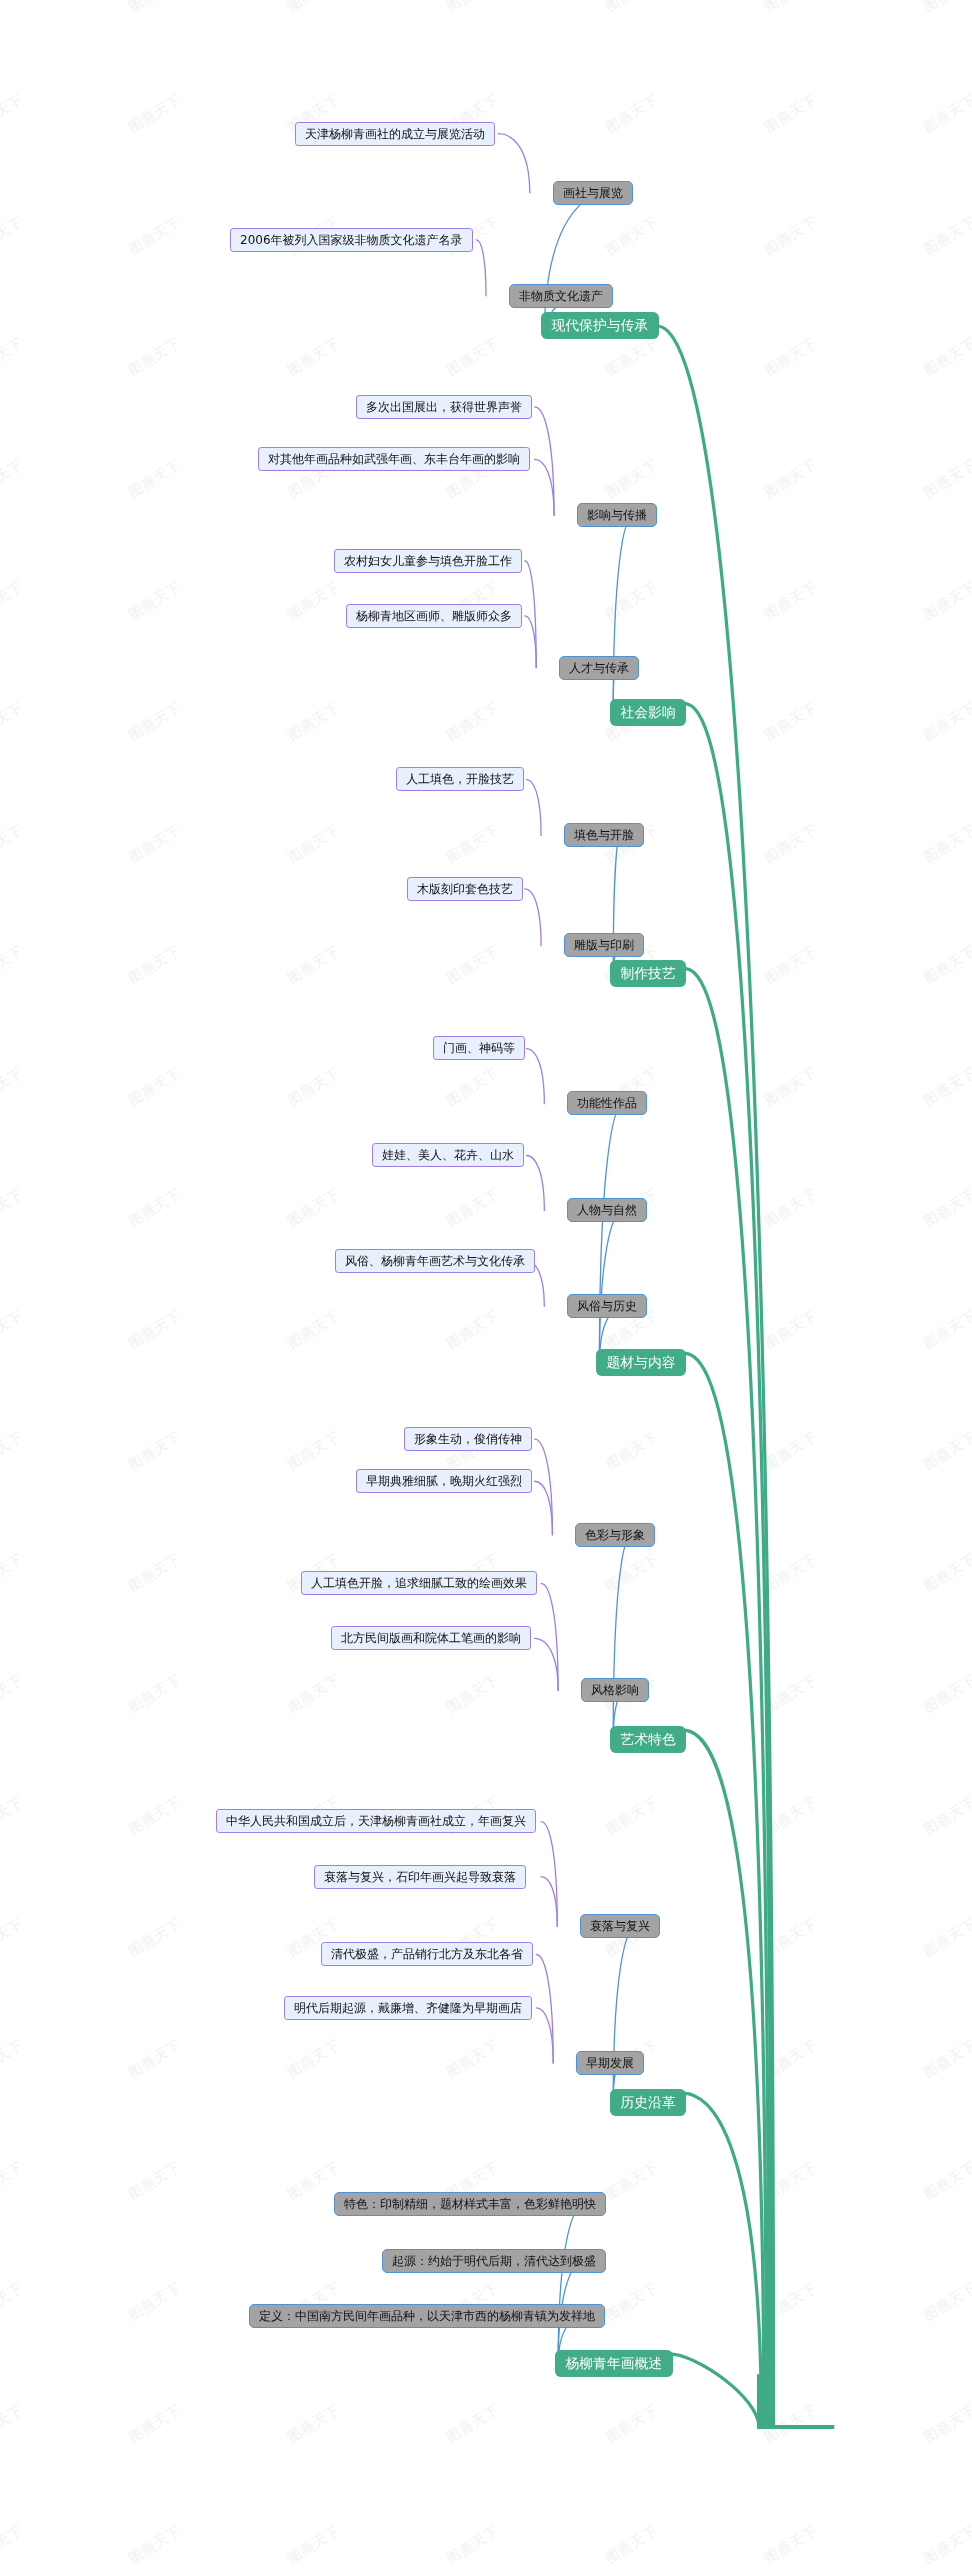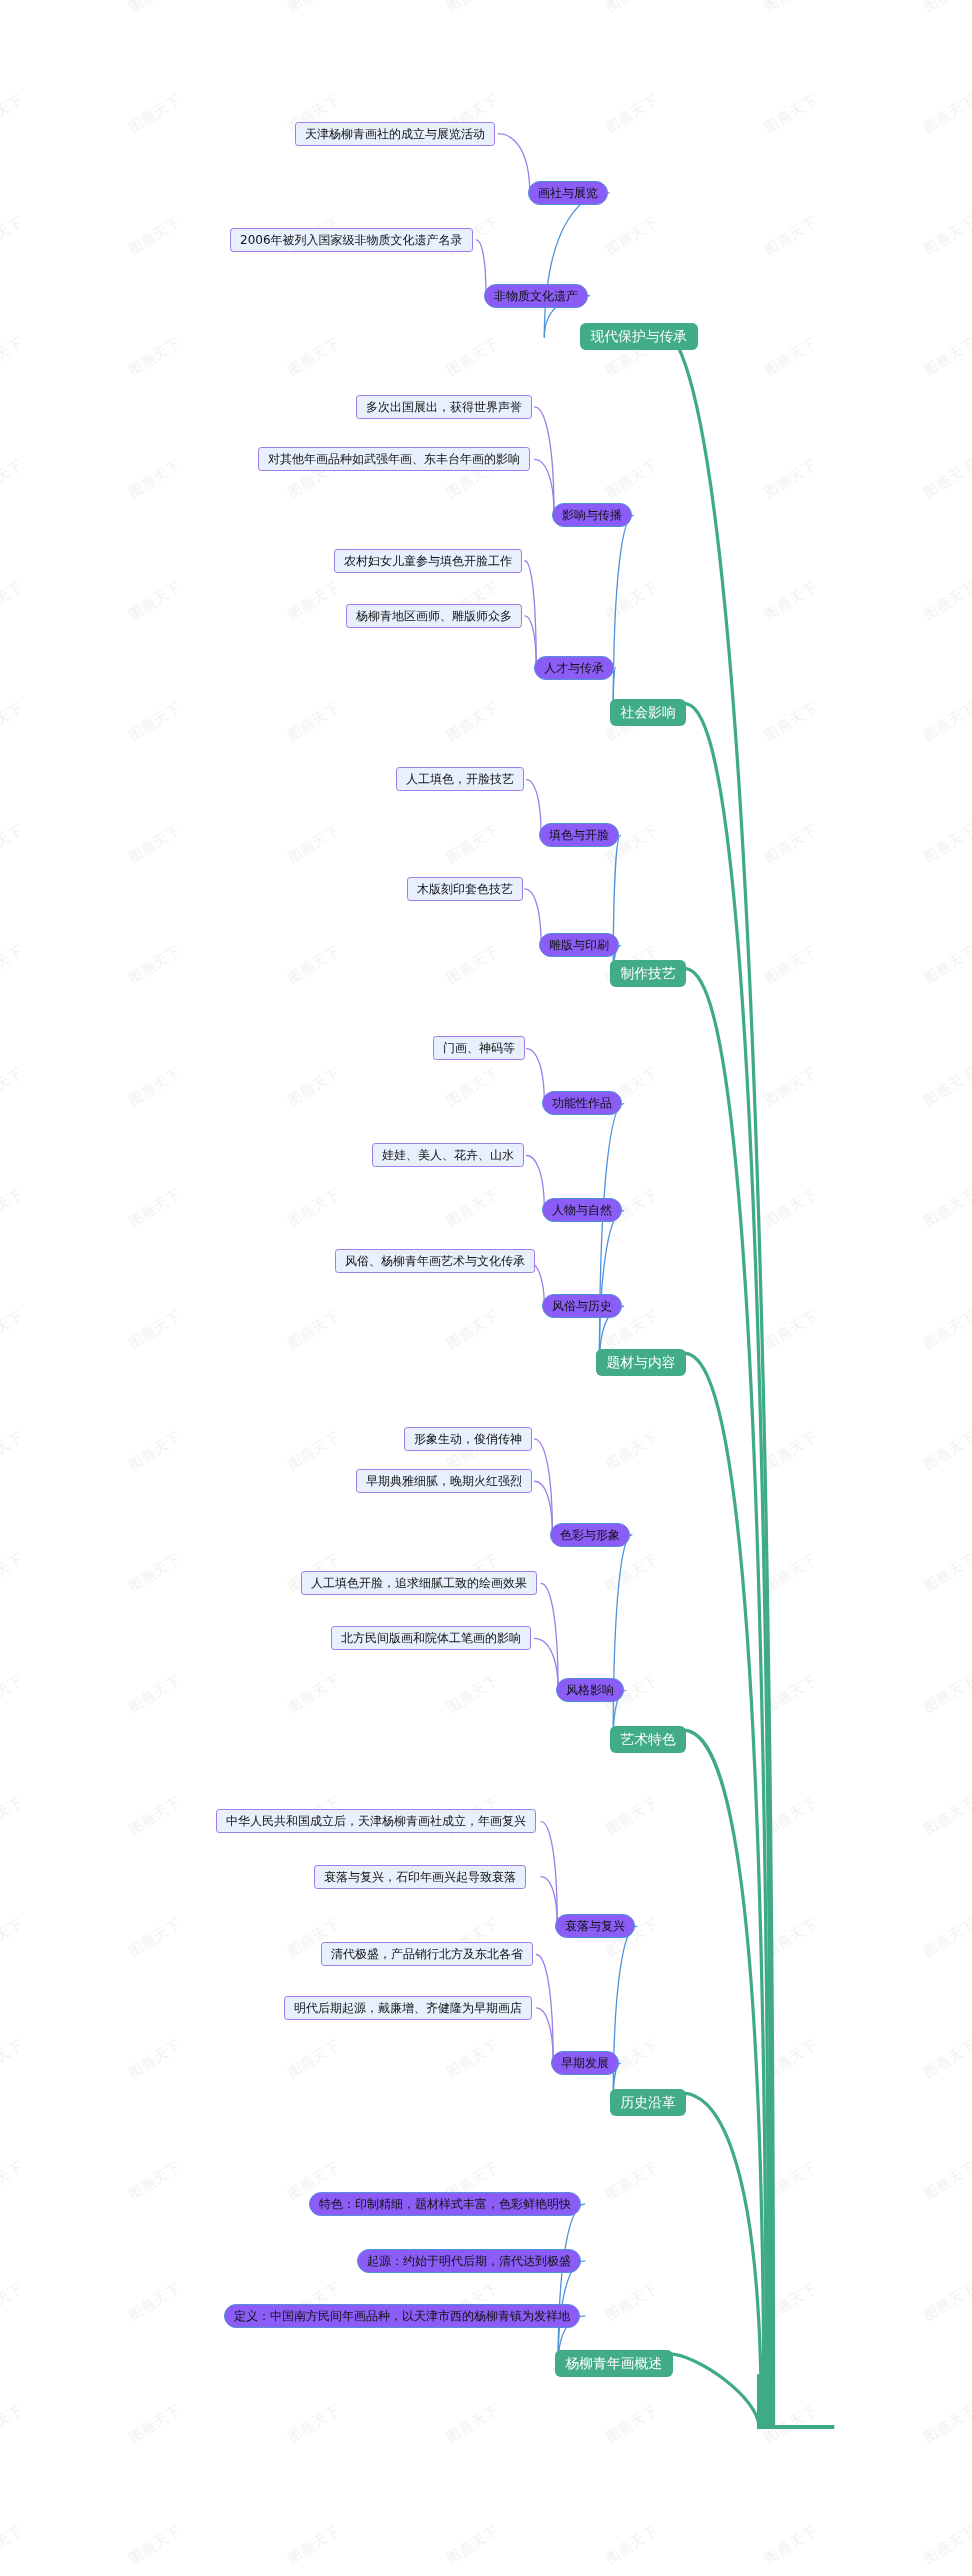--- a/index.html
+++ b/index.html
@@ -73,27 +73,28 @@
     border-radius:5.7px;
     color:#ffffff;
     font-size:13.8px;
     font-weight:400;
     padding:4.9px 10.5px;
     height:27px;
   }
 
   
   .node.lvl2 {
-    background:#8b5cf6;
+    background:#a3a3a3;
     border:1.6px solid #4e93d9;
-    border-radius:12px;
+    border-radius:5px;
     color:#111;
     font-size:12px;
     padding:3.2px 9px;
     height:24px;
+    margin-left:25px;
   }
 
   
   .node.lvl3 {
     background:#e7f0fc;
     border:1.6px solid #9b7ee8;
     border-radius:3.2px;
     color:#111;
     font-size:12px;
     padding:3.2px 9px;
@@ -300,21 +301,21 @@
     <path d="M 668 2316 C 678 2316, 688 2333.08, 688 2377" fill="none" stroke="#9b7ee8" stroke-width="1.6" stroke-linecap="round"></path>
     <path d="M 766 2546 C 761.5 2546, 757 2560.28, 757 2597" fill="none" stroke="#4e93d9" stroke-width="1.6" stroke-linecap="round"></path>
     <path d="M 662 2412 C 672.5 2412, 683 2449.52, 683 2546" fill="none" stroke="#9b7ee8" stroke-width="1.6" stroke-linecap="round"></path>
     <path d="M 662 2478 C 672.5 2478, 683 2497.04, 683 2546" fill="none" stroke="#9b7ee8" stroke-width="1.6" stroke-linecap="round"></path>
     <path d="M 722 2720 C 705.5 2720, 689 2775.72, 689 2919" fill="none" stroke="#4e93d9" stroke-width="1.6" stroke-linecap="round"></path>
     <path d="M 722 2790 C 705.5 2790, 689 2826.12, 689 2919" fill="none" stroke="#4e93d9" stroke-width="1.6" stroke-linecap="round"></path>
     <path d="M 722 2858 C 705.5 2858, 689 2875.08, 689 2919" fill="none" stroke="#4e93d9" stroke-width="1.6" stroke-linecap="round"></path>
   </svg>
 
 <div id="map-canvas">
-    <div class="node branch" style="left: 541px; top: 323px; margin-left: 39px;">现代保护与传承</div>
+    <div class="node branch" style="left: 541px; top: 312px;">现代保护与传承</div>
     <div class="node lvl2" style="left: 528px; top: 181px;">画社与展览</div>
     <div class="node lvl3" style="left: 295px; top: 122px; text-align: center;">天津杨柳青画社的成立与展览活动</div>
     <div class="node lvl2" style="left: 484px; top: 284px;">非物质文化遗产</div>
     <div class="node lvl3" style="left: 230px; top: 228px;">2006年被列入国家级非物质文化遗产名录</div>
     <div class="node branch" style="left: 610px; top: 699px;">社会影响</div>
     <div class="node lvl2" style="left: 552px; top: 503px;">影响与传播</div>
     <div class="node lvl3" style="left: 356px; top: 395px;">多次出国展出，获得世界声誉</div>
     <div class="node lvl3" style="left: 258px; top: 447px;">对其他年画品种如武强年画、东丰台年画的影响</div>
     <div class="node lvl2" style="left: 534px; top: 656px;">人才与传承</div>
     <div class="node lvl3" style="left: 334px; top: 549px;">农村妇女儿童参与填色开脸工作</div>

